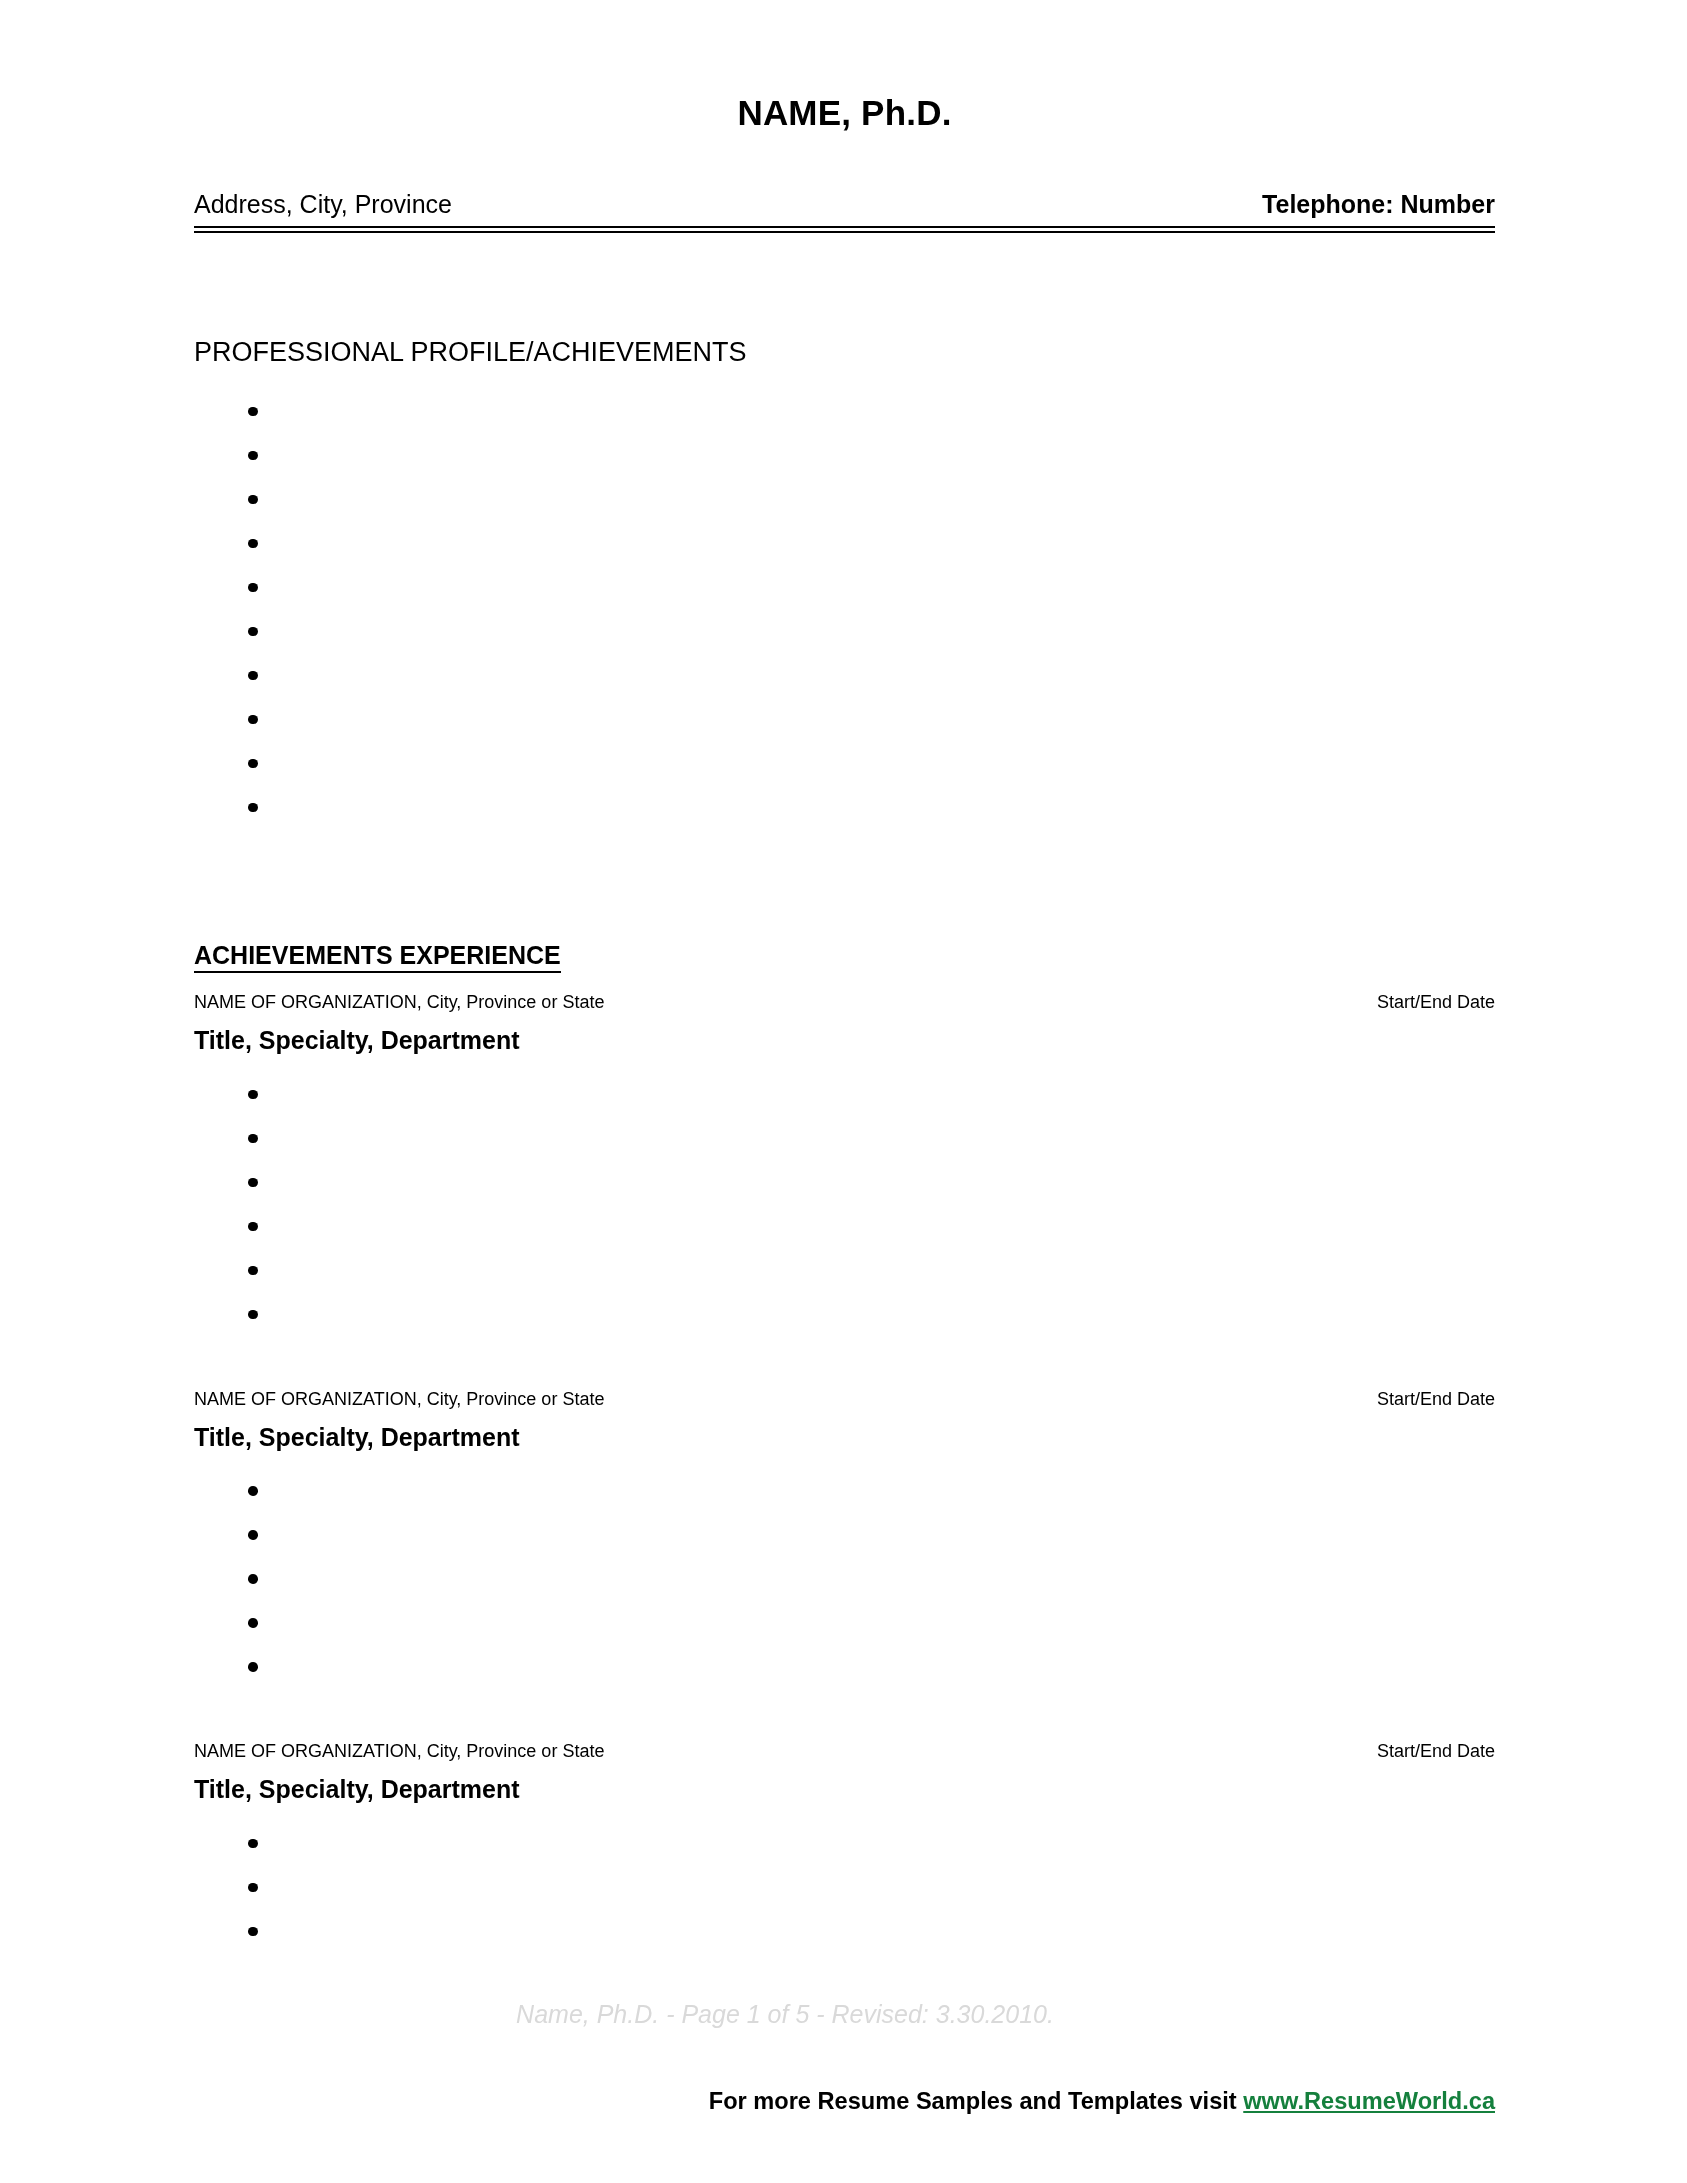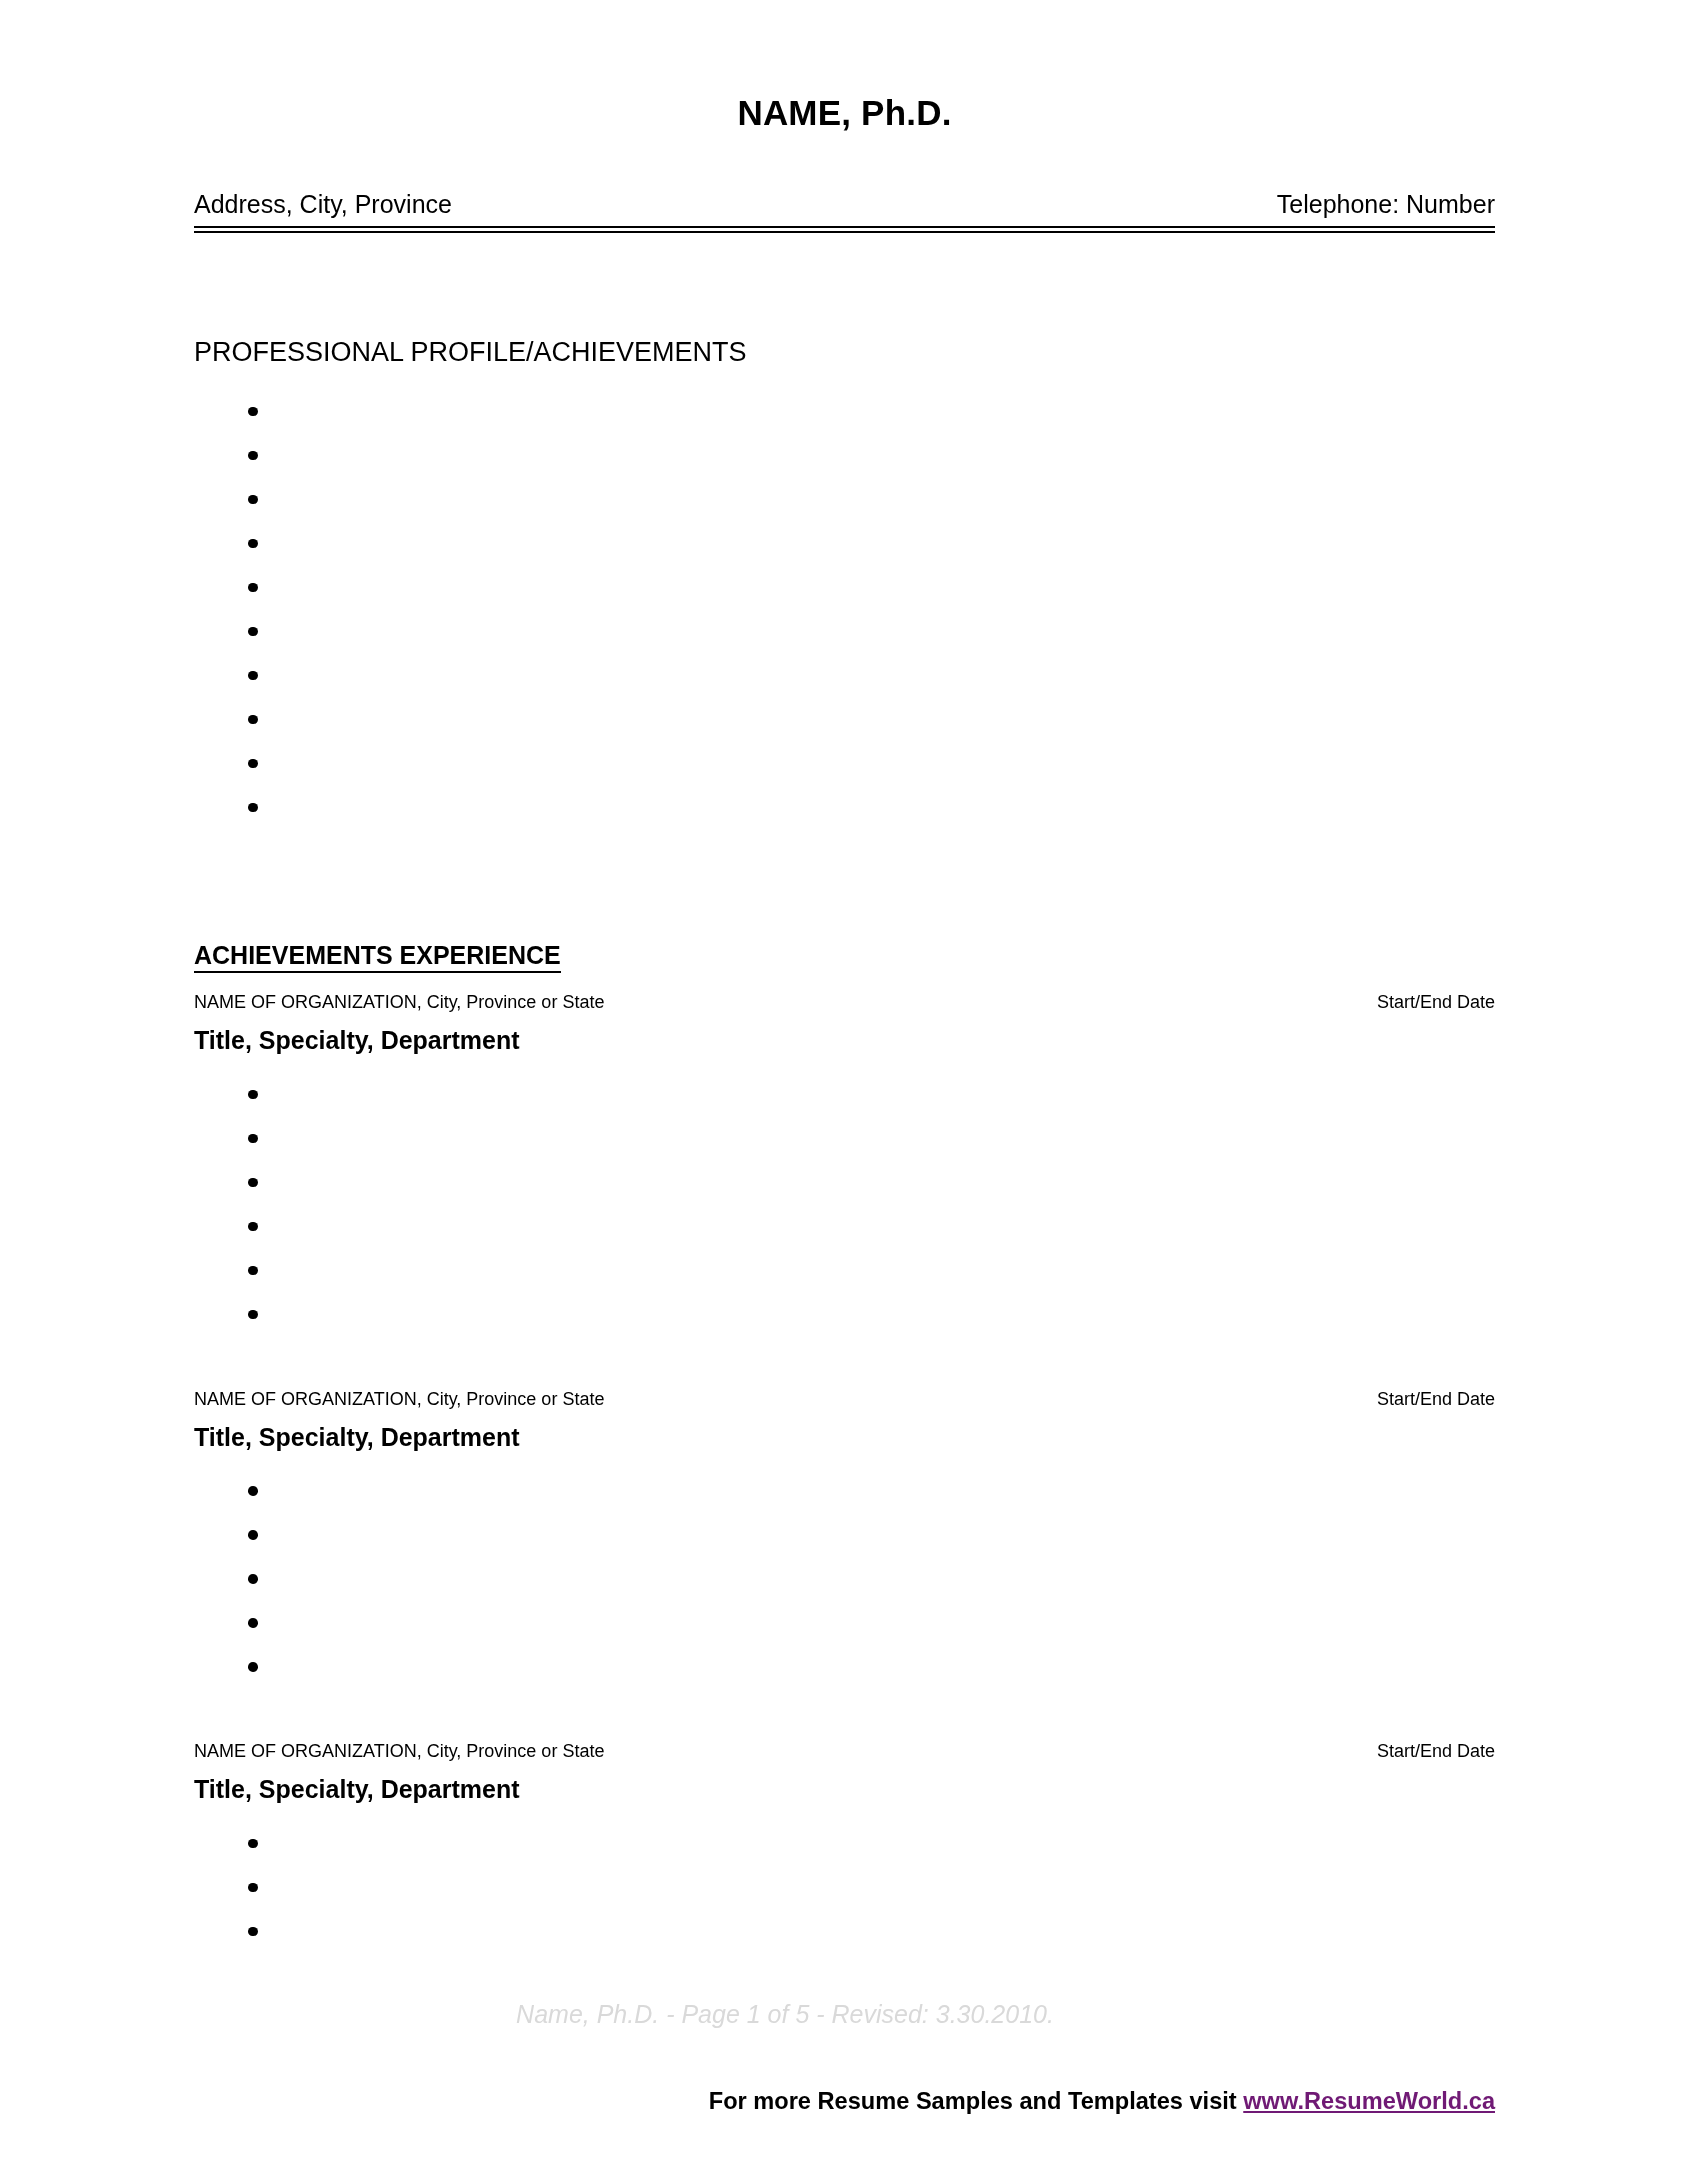--- a/index.html
+++ b/index.html
@@ -52,21 +52,21 @@
     justify-content: space-between;
     align-items: baseline;
     font-size: 25px;
     line-height: 1.42;
   }
   .contact-left {
     font-weight: normal;
     white-space: nowrap;
   }
   .contact-right {
-    font-weight: normal;
+    font-weight: bold;
     white-space: nowrap;
     text-align: right;
   }
 
   
   .section-heading {
     font-size: 27px;
     font-weight: normal;
     margin: 0;
     line-height: 1.2;
@@ -152,21 +152,21 @@
     position: absolute;
     left: 0;
     top: 2086px;
     width: 1495px;
     text-align: right;
     font-size: 23.6px;
     font-weight: bold;
     line-height: 1.3;
   }
   .footer-promo .promo-link {
-    color: #701a75;
+    color: #15803d;
     text-decoration: underline;
     font-weight: bold;
   }
 </style>
 </head>
 <body>
 
 <div class="page">
 
   <div class="content">

